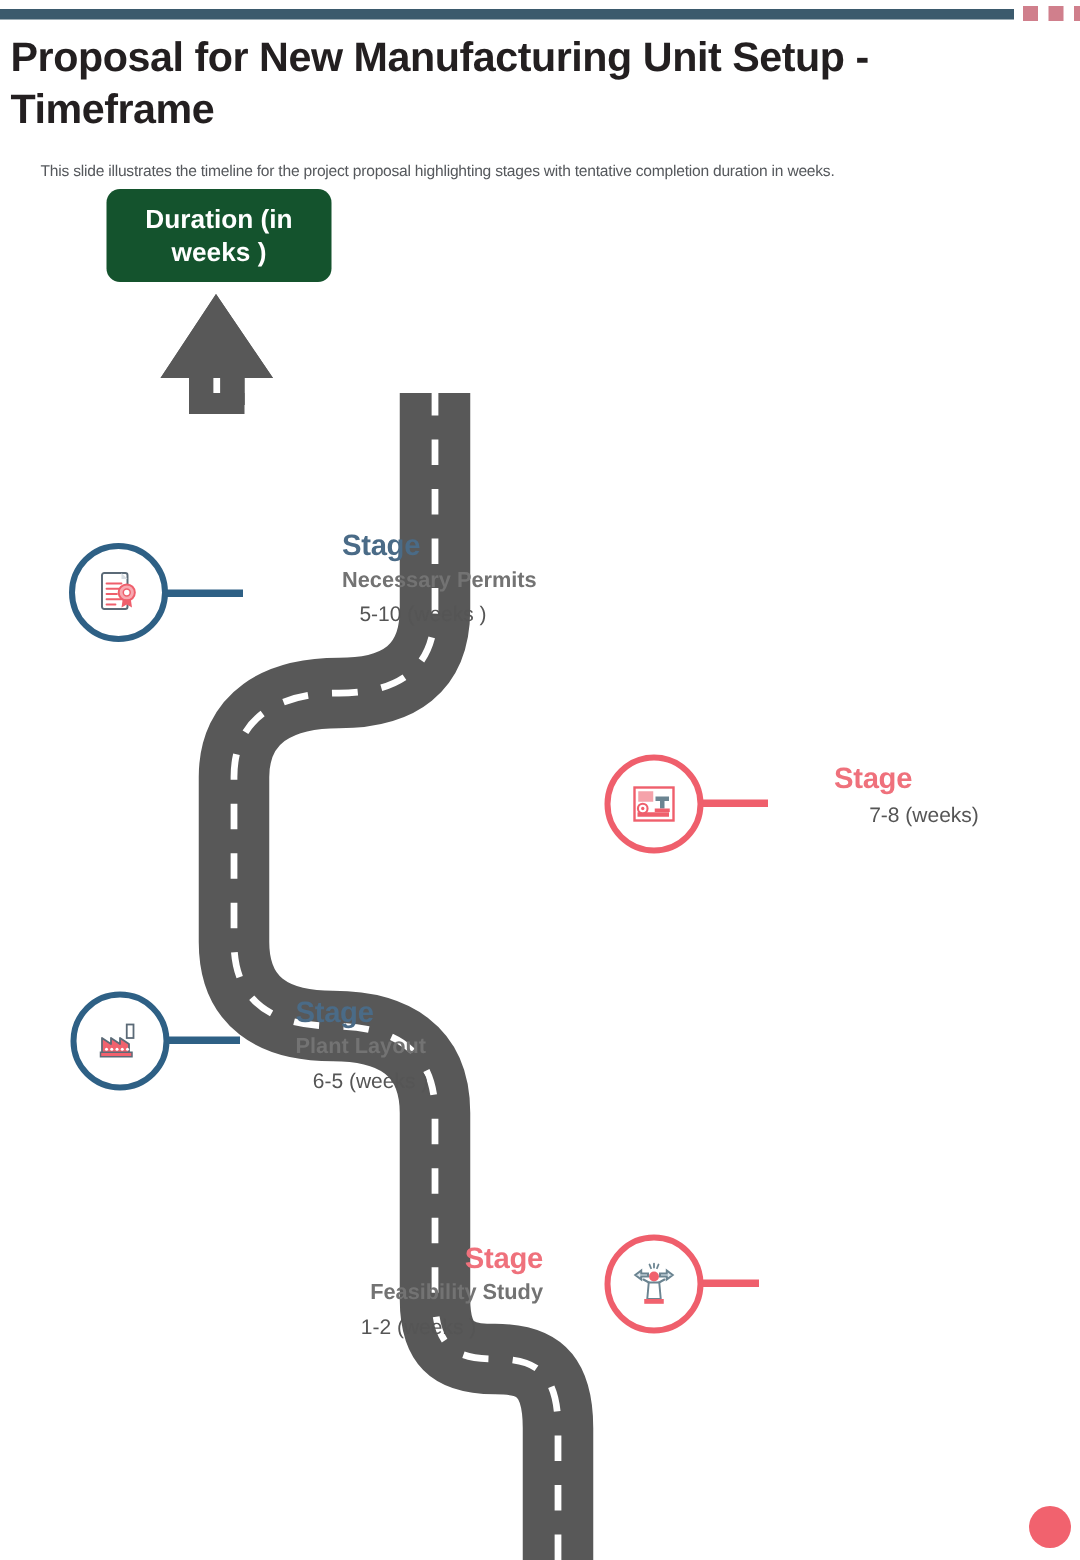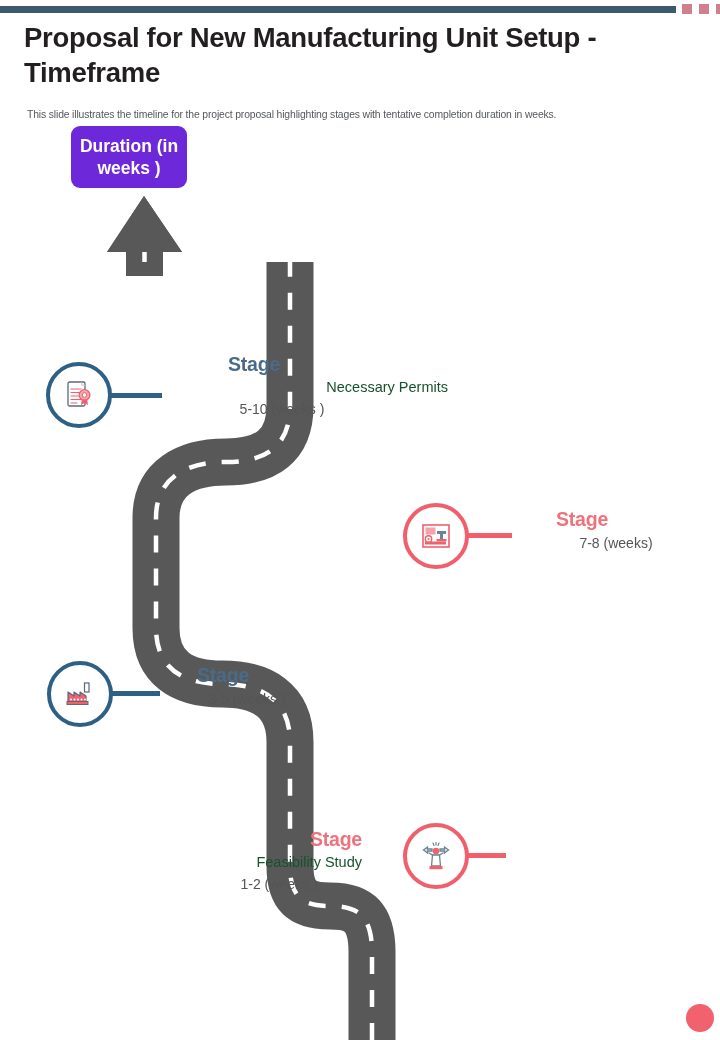--- a/index.html
+++ b/index.html
@@ -30,21 +30,21 @@
   }
   .top-dots i {
     display: block;
     width: 10px; height: 10px;
     background: #d07f8c;
   }
 
   
   .title {
     position: absolute;
-    left: 24px; top: 20px;
+    left: 7px; top: 20px;
     width: 610px;
     font-size: 27.5px;
     font-weight: bold;
     line-height: 1.28;
     letter-spacing: -0.3px;
     color: #231f20;
   }
   .subtitle {
     position: absolute;
     left: 27px; top: 92px;
@@ -53,22 +53,22 @@
     line-height: 1.3;
     color: #55585c;
     letter-spacing: -0.15px;
     margin-top: 16px;
   }
 
   
   .duration-badge {
     position: absolute;
     left: 71px; top: 126px;
-    width: 116px; height: 62px;
-    background: #6d28d9;
+    width: 150px; height: 62px;
+    background: #14532d;
     border-radius: 9px;
     color: #ffffff;
     font-size: 17.5px;
     font-weight: bold;
     line-height: 1.28;
     text-align: center;
     display: flex;
     align-items: center;
     justify-content: center;
     padding: 0 8px;
@@ -107,25 +107,24 @@
   .stage-block .kicker {
     font-size: 19.5px;
     font-weight: bold;
     line-height: 1.25;
     letter-spacing: -0.2px;
   }
   .stage-block.blue-kicker .kicker { color: #4a6b87; }
   .stage-block.pink-kicker .kicker { color: #ef717c; }
   .stage-block .name {
     font-size: 14.5px;
-    font-weight: normal;
-    color: #14532d;
+    font-weight: bold;
+    color: #737373;
     line-height: 1.24;
     margin-top: 3px;
-    text-align: right;
   }
   .stage-block .weeks {
     font-size: 14px;
     color: #555555;
     line-height: 1.24;
     margin-top: 4px;
   }
   .align-right { text-align: right; }
   .align-left  { text-align: left; }
   .align-center{ text-align: center; }
@@ -238,21 +237,22 @@
         <circle cx="8" cy="22.5" r="1"></circle>
         <circle cx="11.5" cy="22.5" r="1"></circle>
         <circle cx="15" cy="22.5" r="1"></circle>
         <circle cx="18.5" cy="22.5" r="1"></circle>
         <circle cx="22" cy="22.5" r="1"></circle>
       </g>
     </svg>
   </div>
   <div class="stage-block blue-kicker align-left" style="left:197px; top:663px; width:200px;">
     <div class="kicker">Stage</div>
-    <div class="weeks align-center" style="width:100px;">3-5  (weeks )</div>
+    <div class="name">Plant Layout</div>
+    <div class="weeks align-center" style="width:100px;">6-5  (weeks )</div>
   </div>
 
   <div class="connector pink" style="left:468px; top:853px; width:38px;"></div>
   <div class="marker pink" style="left:403px; top:823px;">
     <svg width="34" height="34" viewBox="0 0 34 34">
       <g stroke="#6b8491" stroke-width="1.3" fill="#dfe9ef">
         <path d="M13 10 L8.5 10 L8.5 8 L4.5 11 L8.5 14 L8.5 12 L13 12 Z"></path>
         <path d="M21 10 L25.5 10 L25.5 8 L29.5 11 L25.5 14 L25.5 12 L21 12 Z"></path>
       </g>
       <g stroke="#6b8491" stroke-width="1.2" stroke-linecap="round">

